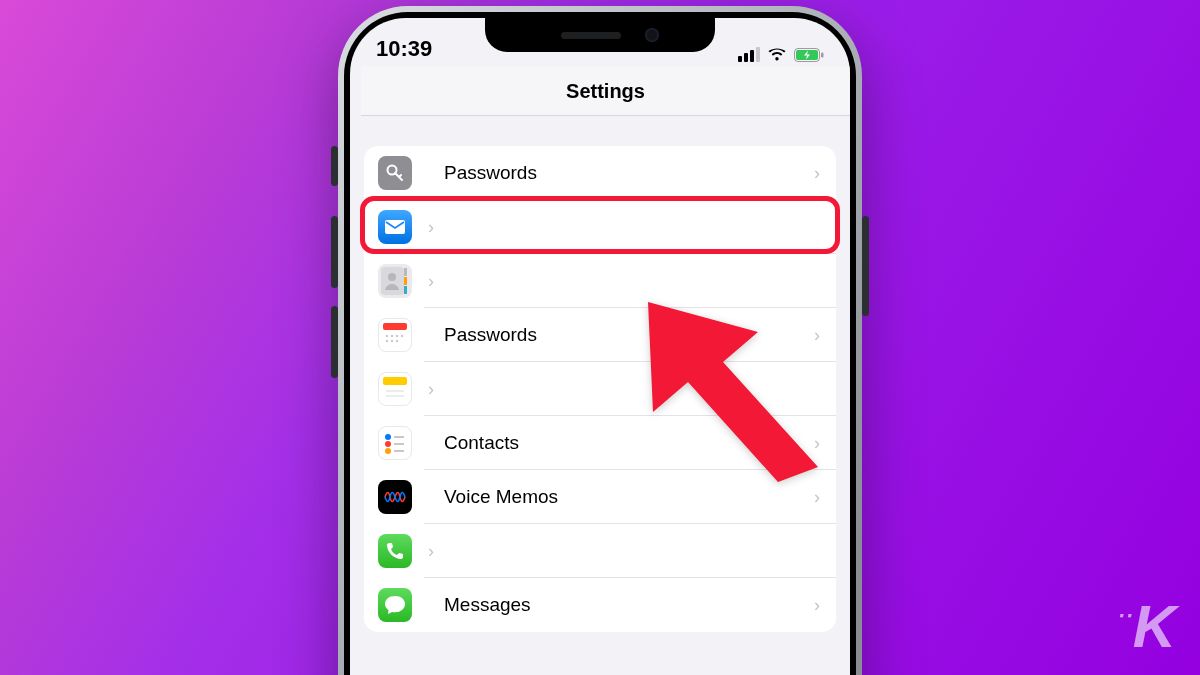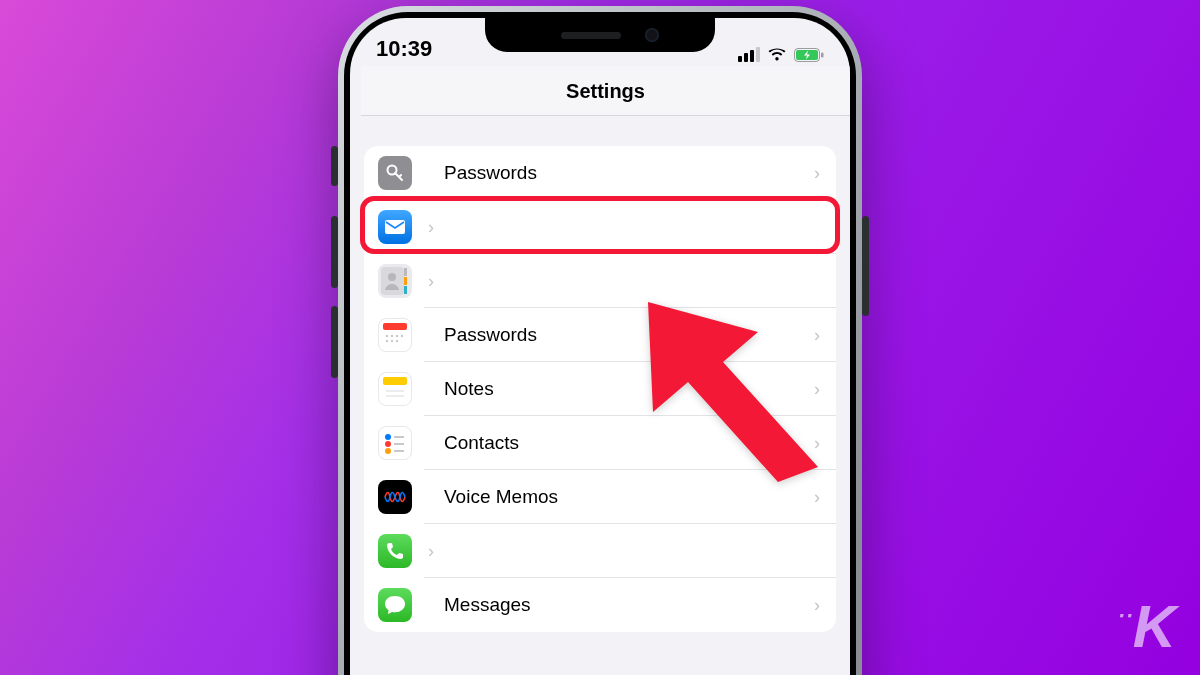--- a/index.html
+++ b/index.html
@@ -217,21 +217,20 @@
         </div>
 
         <div class="row">
           <div class="app-icon" style="background:#fff;border:1px solid #e8e8ec">
             <svg width="30" height="30" viewBox="0 0 30 30">
                 <rect x="3" y="3" width="24" height="8" rx="2" fill="#ffcc00"></rect>
                 <line x1="6" y1="17" x2="24" y2="17" stroke="#d9d9dd"></line>
                 <line x1="6" y1="22" x2="24" y2="22" stroke="#d9d9dd"></line>
               </svg>
           </div>
-          <span class="row-label">Notes</span>
           <span class="chevron">›</span>
         </div>
 
         <div class="row">
           <div class="app-icon" style="background:#fff;border:1px solid #e8e8ec">
             <svg width="26" height="26" viewBox="0 0 26 26">
                 <circle cx="6" cy="7" r="3" fill="#007aff"></circle>
                 <circle cx="6" cy="14" r="3" fill="#ff3b30"></circle>
                 <circle cx="6" cy="21" r="3" fill="#ff9f0a"></circle>
                 <line x1="12" y1="7" x2="22" y2="7" stroke="#c7c7cc" stroke-width="2"></line>

